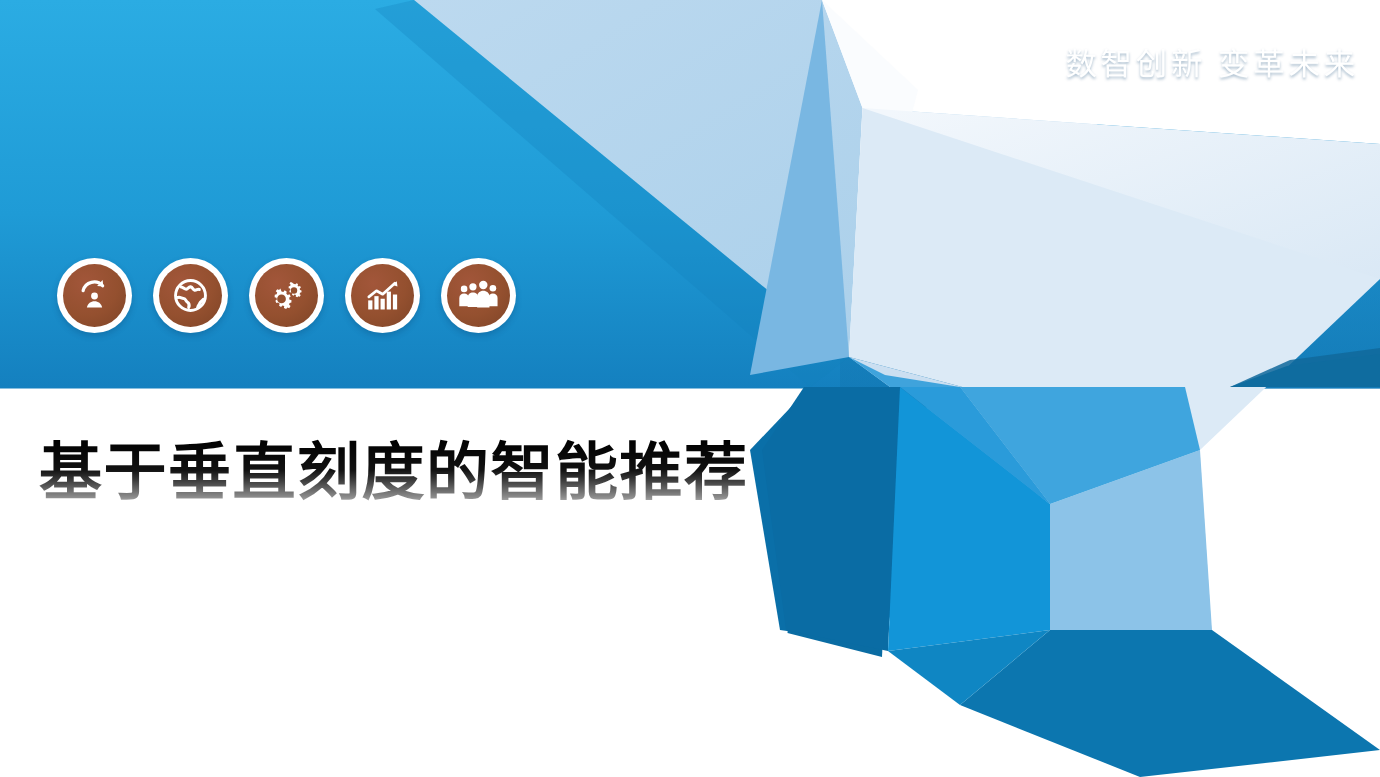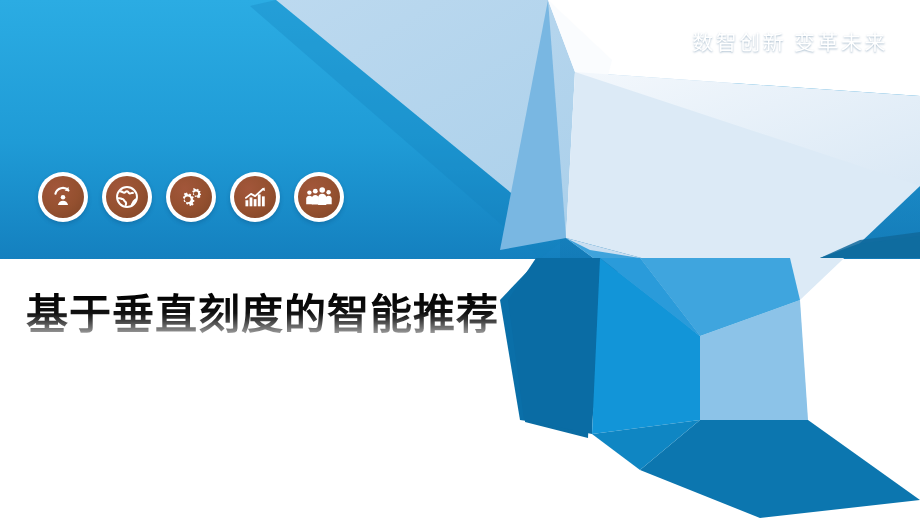--- a/index.html
+++ b/index.html
@@ -25,21 +25,21 @@
     position: absolute;
     inset: 0;
     width: 920px;
     height: 518px;
     display: block;
   }
 
   
   #tagline {
     position: absolute;
-    right: 32px;
+    right: 14px;
     top: 26px;
     color: #ffffff;
     font-family: "Liberation Serif", "DejaVu Serif", serif;
     font-size: 21px;
     letter-spacing: 2.5px;
     white-space: nowrap;
     text-shadow: 0 1px 2px rgba(0,60,110,.35);
     user-select: none;
   }
 

